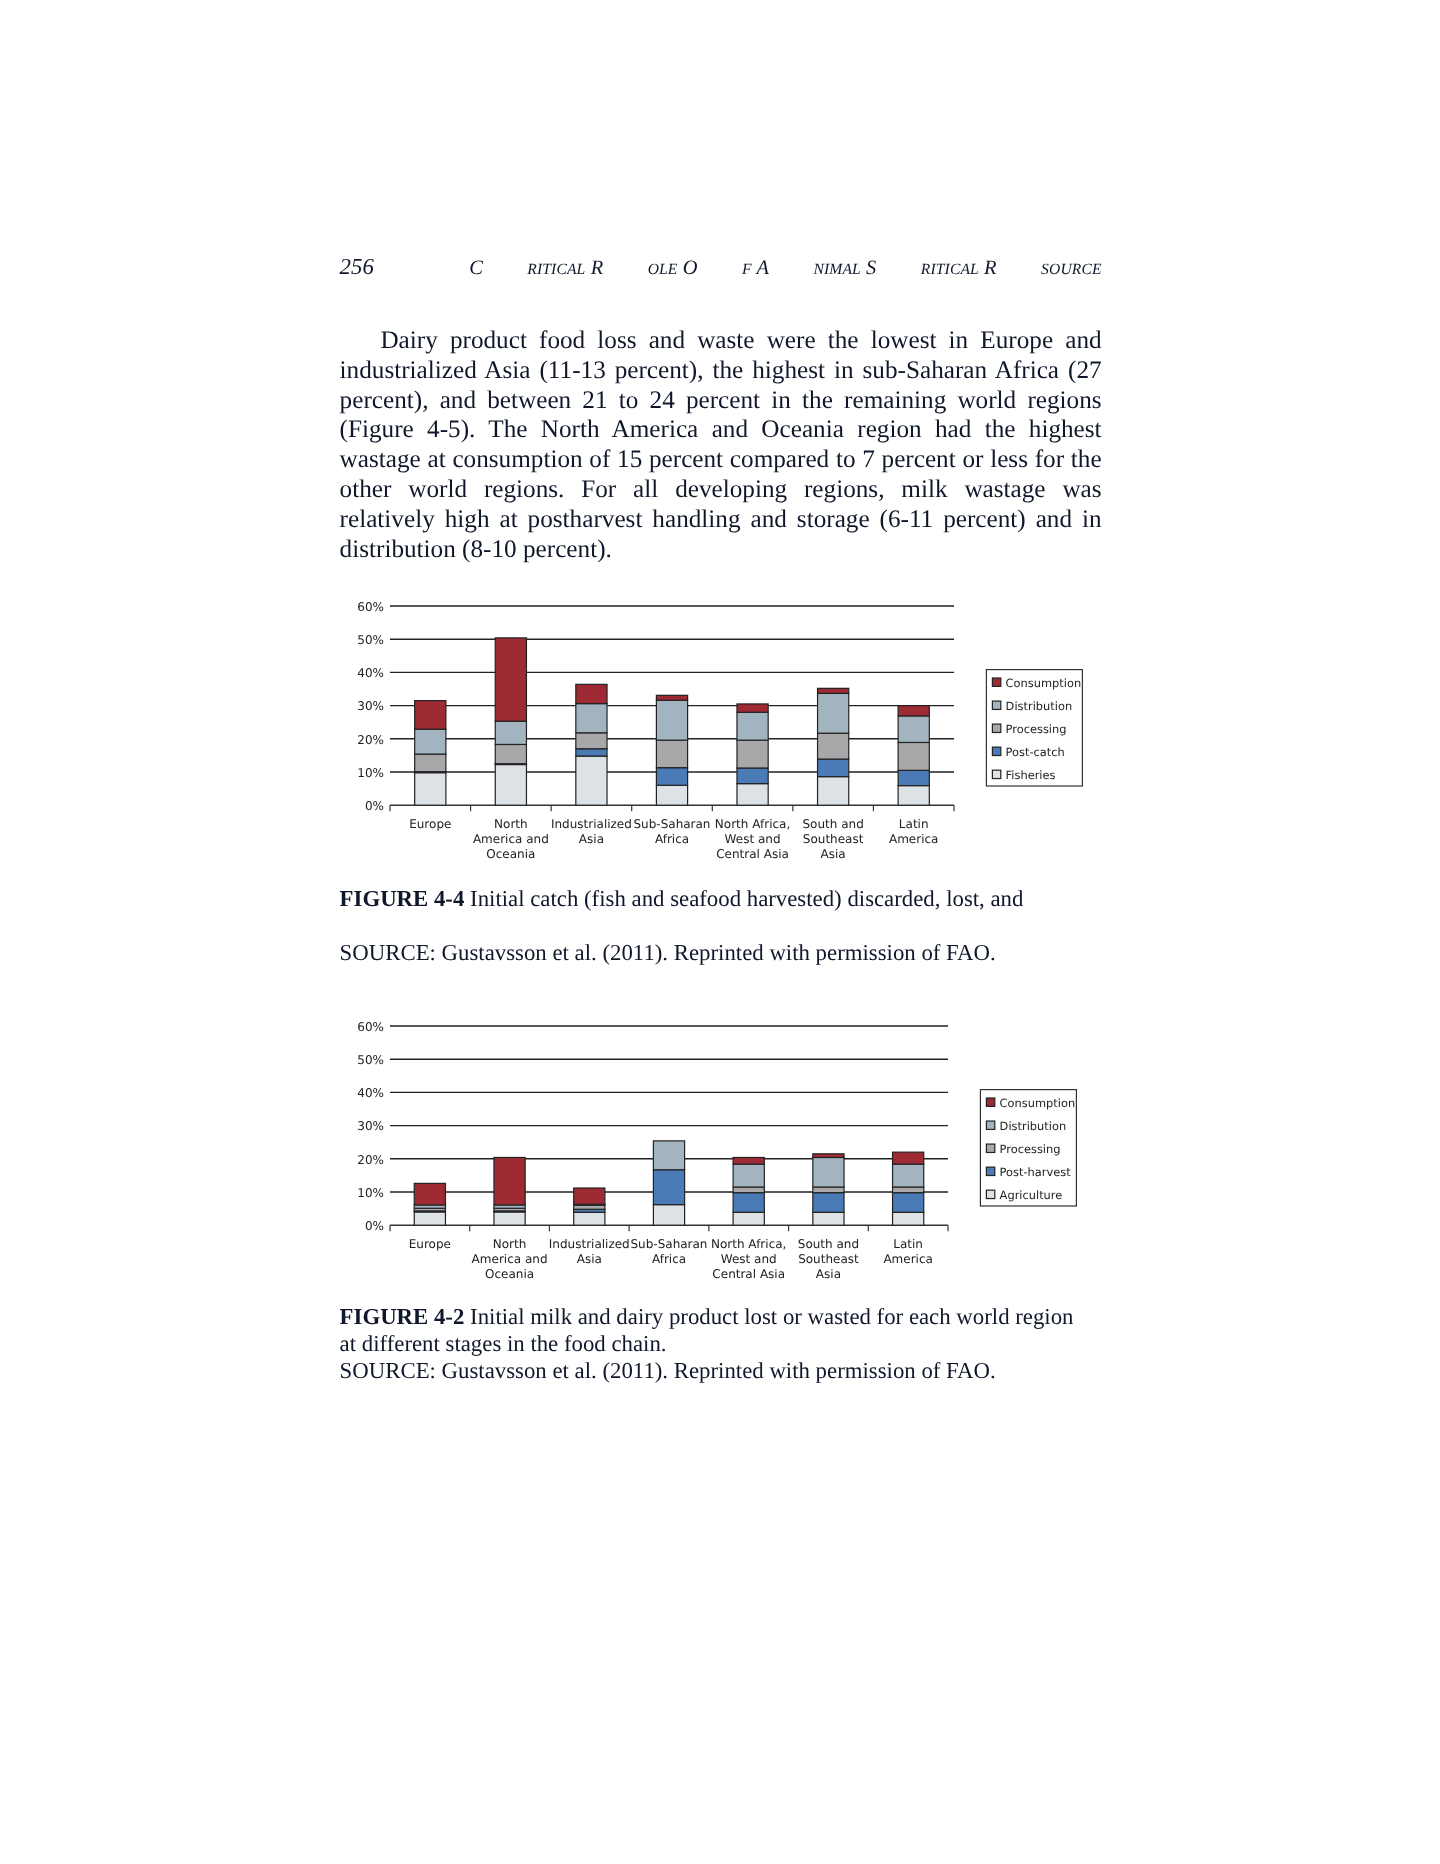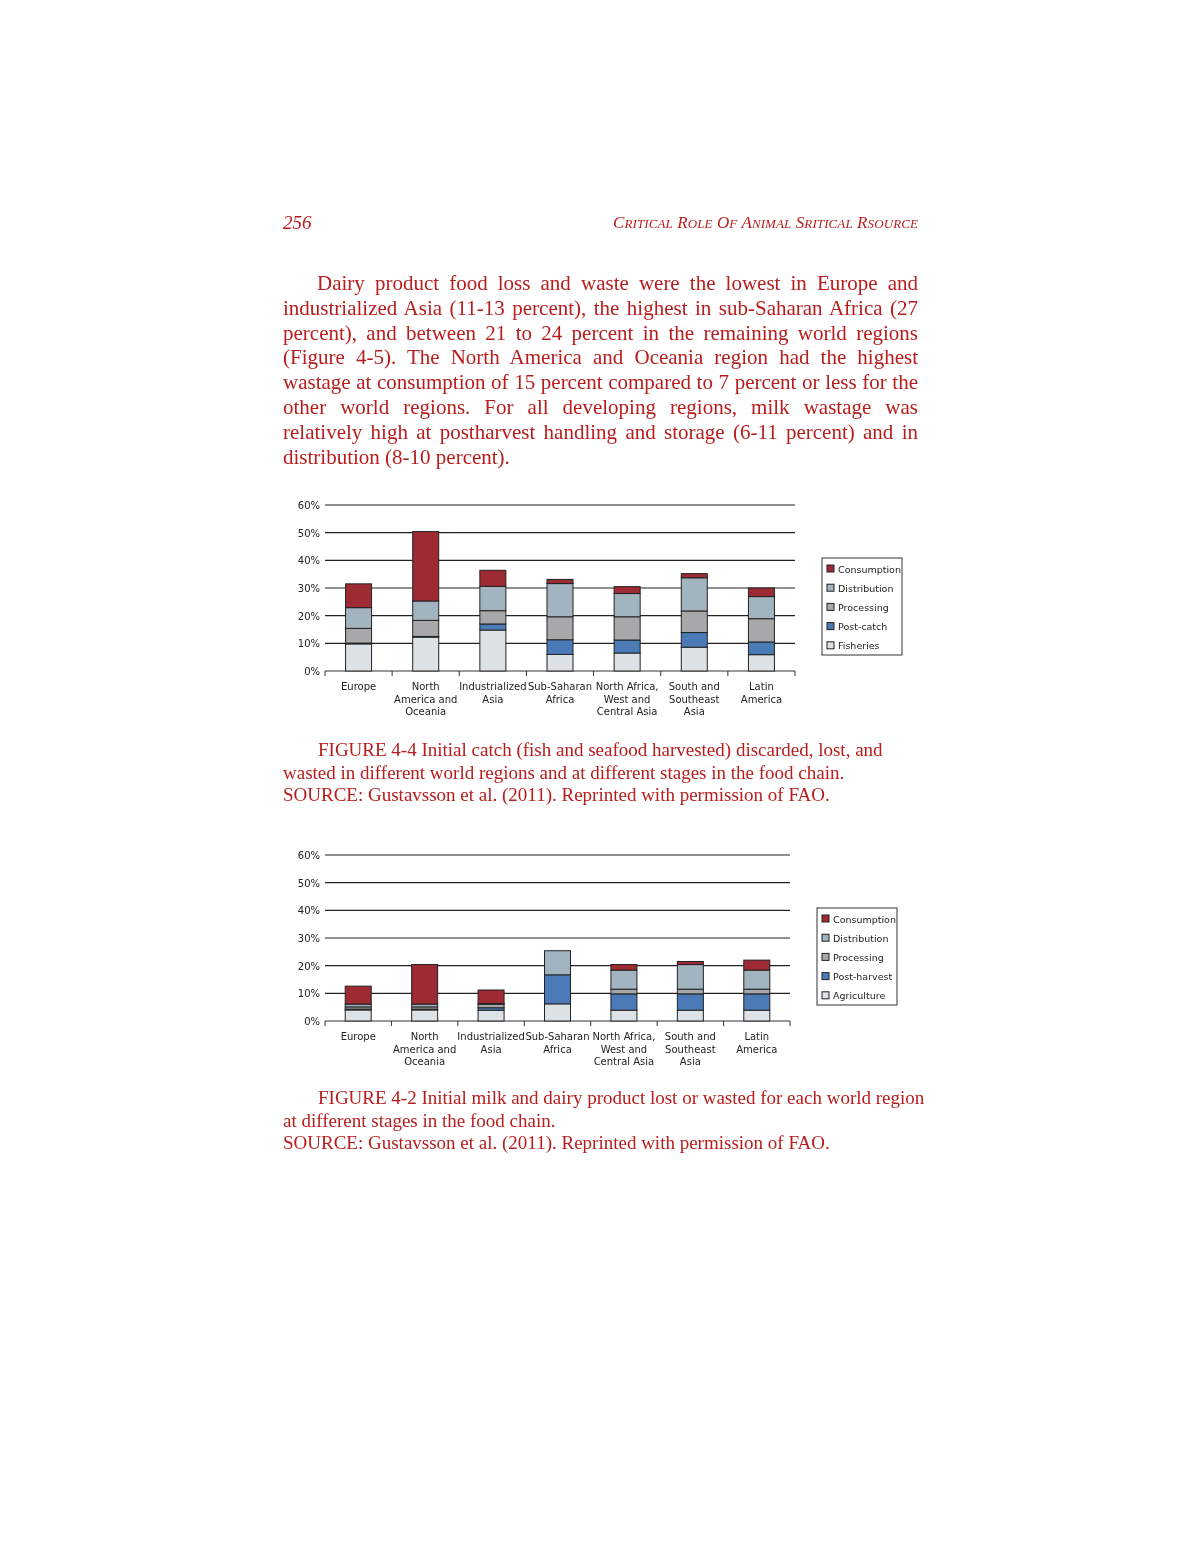--- a/index.html
+++ b/index.html
@@ -1,26 +1,26 @@
 <!DOCTYPE html>
 <html><head>
 <meta charset="utf-8">
 <style>
   html,body{margin:0;padding:0;background:#fff;}
   body{width:1200px;height:1553px;position:relative;overflow:hidden;}
-  .serif{font-family:"Liberation Serif","DejaVu Serif",serif;color:#b91c1c;}
+  .serif{font-family:"Liberation Serif","DejaVu Serif",serif;color:#0f172a;}
   #page-num{position:absolute;left:283px;top:212px;font-size:19px;font-style:italic;}
   #running-head{position:absolute;right:282px;top:213px;font-size:17px;font-style:italic;letter-spacing:0.1px;}
-  #running-head .sc{font-size:13px;}
+  #running-head .sc{font-size:13px;margin-left:37px;}
   #body-para{position:absolute;left:283px;top:271px;width:635px;font-size:21px;line-height:24.8px;text-align:justify;text-indent:34px;}
   .chart{position:absolute;left:290px;}
   #fig44{top:490px;}
   #fig45{top:840px;}
   .caption{position:absolute;left:283px;width:650px;font-size:19px;line-height:22.5px;}
-  .caption b{font-weight:normal;margin-left:35px;}
+  .caption b{font-weight:bold;}
   #cap44{top:739px;}
   #cap45{top:1087px;}
   svg text{font-family:"DejaVu Sans","Liberation Sans",sans-serif;}
 </style>
 </head>
 <body>
 
 <div id="page-num" class="serif">256</div>
 <div id="running-head" class="serif"><span>C</span><span class="sc">RITICAL</span> <span>R</span><span class="sc">OLE</span> <span>O</span><span class="sc">F</span> <span>A</span><span class="sc">NIMAL</span> <span>S</span><span class="sc">RITICAL</span> <span>R</span><span class="sc">SOURCE</span></div>
 
@@ -109,21 +109,21 @@
       <rect x="537" y="113.4" width="7" height="7" fill="#a8a8aa" stroke="#222" stroke-width="1"></rect>
       <text x="548" y="120.9" font-size="9.5" fill="#222">Processing</text>
       <rect x="537" y="132.6" width="7" height="7" fill="#4a7bb6" stroke="#222" stroke-width="1"></rect>
       <text x="548" y="140.1" font-size="9.5" fill="#222">Post-catch</text>
       <rect x="537" y="151.8" width="7" height="7" fill="#dde2e6" stroke="#222" stroke-width="1"></rect>
       <text x="548" y="159.3" font-size="9.5" fill="#222">Fisheries</text>
     </g>
   </svg>
 <div id="cap44" class="caption serif">
   <b>FIGURE 4-4</b><span> Initial catch (fish and seafood harvested) discarded, lost, and</span><br>
-  <span>wasted in different world regions and at different stages in the food chain.</span><br>
+  <br>
   <span>SOURCE: Gustavsson et al. (2011). Reprinted with permission of FAO.</span>
 </div>
 
 <svg id="fig45" class="chart" width="625" height="235">
     <text x="30" y="185" text-anchor="end" font-size="10" fill="#222">0%</text>
     <line x1="35" x2="500" y1="153.33333333333334" y2="153.33333333333334" stroke="#222" stroke-width="1.2"></line>
     <text x="30" y="157.33333333333334" text-anchor="end" font-size="10" fill="#222">10%</text>
     <line x1="35" x2="500" y1="125.66666666666667" y2="125.66666666666667" stroke="#222" stroke-width="1.2"></line>
     <text x="30" y="129.66666666666669" text-anchor="end" font-size="10" fill="#222">20%</text>
     <line x1="35" x2="500" y1="98" y2="98" stroke="#222" stroke-width="1.2"></line>

